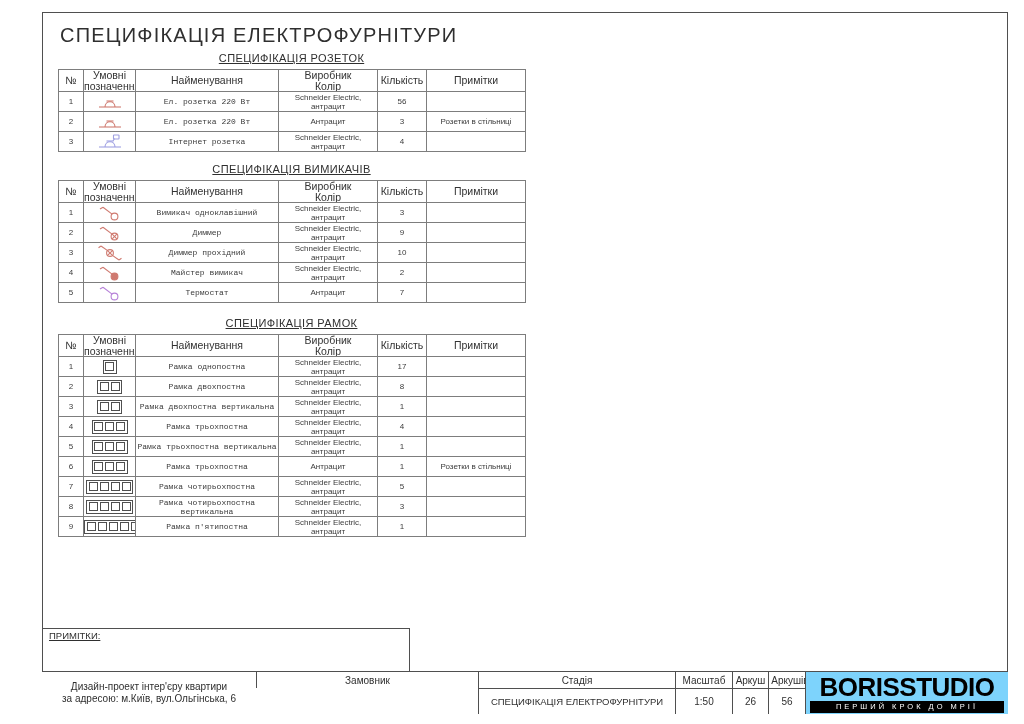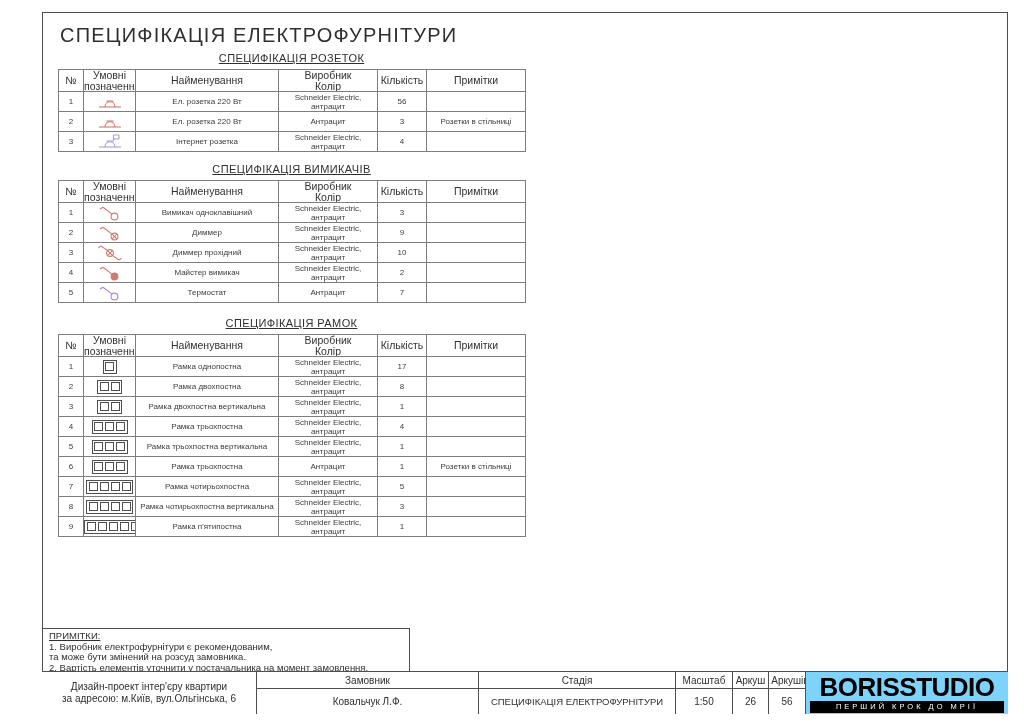--- a/index.html
+++ b/index.html
@@ -26,21 +26,21 @@
   }
   table.spec th, table.spec td{
     border:1px solid #7d7d7d;box-sizing:border-box;overflow:hidden;
     text-align:center;vertical-align:middle;padding:0;
   }
   table.spec th{
     font-weight:400;font-size:10.5px;height:22px;line-height:10.5px;color:#333;
   }
   table.spec td{height:20px;font-size:8px;color:#3b3b3b;}
   td.c-num{font-size:10px;}
-  td.c-name{text-align:left;padding-left:9px;}
+  td.c-name{text-align:left;padding-left:9px;font-family:Liberation Mono, monospace;}
   .hdr-line{line-height:10.5px;}
   .frame-sym{display:inline-flex;border:1px solid #4f4f4f;padding:1.5px;gap:2px;vertical-align:middle;background:#fff;}
   .frame-post{width:9px;height:9px;border:1px solid #4f4f4f;box-sizing:border-box;}
   .sym-svg{display:block;margin:0 auto;}
   .notes-box{
     position:absolute;left:42px;top:628px;width:368px;height:44px;
     border:1px solid #4f4f4f;box-sizing:border-box;background:#fff;
     padding:2px 6px;font-size:9.5px;line-height:10.5px;color:#2f2f2f;
   }
   .notes-heading{text-decoration:underline;margin-bottom:0px;}
@@ -424,34 +424,28 @@
             <td class="c-qty">1</td>
             <td class="c-note"></td>
           </tr>
         </tbody>
       </table>
     </div>
   </div>
 
 <div class="notes-box">
   <div class="notes-heading">ПРИМІТКИ:</div>
-  <div id="notes-lines">
-      <div>1. Виробник електрофурнітури є рекомендованим,</div>
-      <div>та може бути змінений на розсуд замовника.</div>
-      <div>2. Вартість елементів уточнити у постачальника на момент замовлення.</div>
-    </div>
 </div>
 
 <div class="title-block">
   <div class="tb-cell tb-first tb-project">
     <div>Дизайн-проект інтер'єру квартири</div>
     <div>за адресою: м.Київ, вул.Ольгінська, 6</div>
   </div>
   <div class="tb-cell" style="grid-column:2;grid-row:1;">Замовник</div>
-  <div class="tb-cell" style="grid-column:2;grid-row:2;">Ковальчук Л.Ф.</div>
   <div class="tb-cell" style="grid-column:3;grid-row:1;">Стадія</div>
   <div class="tb-cell tb-stage-value" style="grid-column:3;grid-row:2;">СПЕЦИФІКАЦІЯ ЕЛЕКТРОФУРНІТУРИ</div>
   <div class="tb-cell" style="grid-column:4;grid-row:1;">Масштаб</div>
   <div class="tb-cell" style="grid-column:4;grid-row:2;">1:50</div>
   <div class="tb-cell" style="grid-column:5;grid-row:1;">Аркуш</div>
   <div class="tb-cell" style="grid-column:5;grid-row:2;">26</div>
   <div class="tb-cell" style="grid-column:6;grid-row:1;padding-left:6px;">Аркушів</div>
   <div class="tb-cell" style="grid-column:6;grid-row:2;">56</div>
   <div class="logo-box">
     <div class="logo-name">BORISSTUDIO</div>

